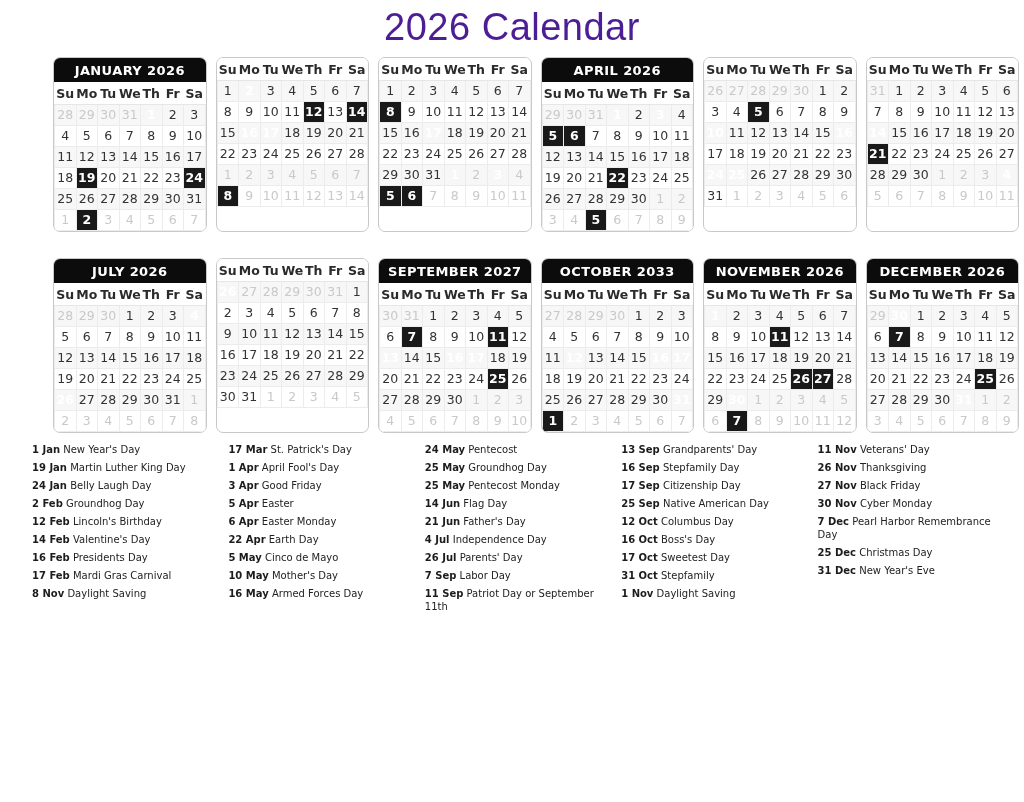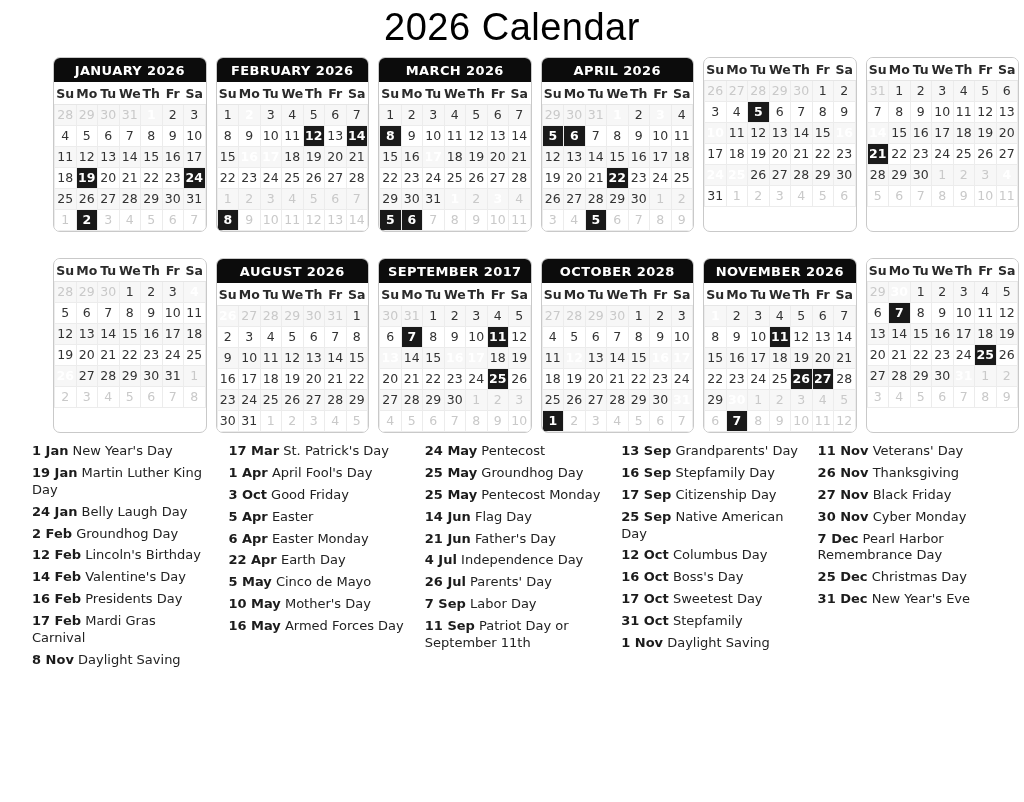--- a/index.html
+++ b/index.html
@@ -3,21 +3,21 @@
 <meta charset="utf-8">
 <style>
   html,body{margin:0;padding:0;}
   body{
     width:1024px;height:802px;overflow:hidden;background:#ffffff;
     font-family:"DejaVu Sans",sans-serif;
   }
   .page-title{
     text-align:center;margin:6px 0 8px;
     font-family:"Liberation Sans",sans-serif;
-    font-size:38px;font-weight:400;color:#000000;letter-spacing:.5px;
+    font-size:38px;font-weight:400;color:#4c1d95;letter-spacing:.5px;
   }
   .calendar-grid{
     display:grid;grid-template-columns:repeat(6,1fr);
     gap:26px 9px;padding:0 5px;margin-left:48px;
   }
   .month-card{
     border:1px solid #c9c9c9;border-radius:7px;overflow:hidden;background:#fff;
   }
   .month-header{
     background:#0c0c0c;color:#ffffff;text-align:center;
@@ -34,21 +34,21 @@
     color:#333333;border:1px solid #ececec;background:#ffffff;padding:0;
   }
   table.cal tbody tr:nth-child(odd) td{background:#f7f7f7;}
   table.cal td.other{color:#c9c9c9;}
   table.cal td.hl{background:#191919;color:#ffffff;font-weight:700;}
   .holidays{
     display:grid;grid-template-columns:repeat(5,1fr);
     padding:10px 26px 0 30px;column-gap:14px;
   }
   .holiday{
-    font-size:13px;color:#222222;margin-bottom:5px;line-height:1.3;
+    font-size:10px;color:#222222;margin-bottom:5px;line-height:1.3;
     padding-left:2px;
   }
   .holiday b{color:#1c1c1c;}
 </style>
 </head>
 <body>
 
 <h1 class="page-title">2026 Calendar</h1>
 
 <div class="calendar-grid">
@@ -118,21 +118,20 @@
             <td class="other">3</td>
             <td class="other">4</td>
             <td class="other">5</td>
             <td class="other">6</td>
             <td class="other">7</td>
           </tr>
         </tbody>
       </table>
     </div>
     <div class="month-card">
-      <div class="month-header">FEBRUARY 2026</div>
       <table class="cal">
         <thead>
           <tr>
             <th>Su</th>
             <th>Mo</th>
             <th>Tu</th>
             <th>We</th>
             <th>Th</th>
             <th>Fr</th>
             <th>Sa</th>
@@ -190,21 +189,20 @@
             <td class="other">10</td>
             <td class="other">11</td>
             <td class="other">12</td>
             <td class="other">13</td>
             <td class="other">14</td>
           </tr>
         </tbody>
       </table>
     </div>
     <div class="month-card">
-      <div class="month-header">MARCH 2026</div>
       <table class="cal">
         <thead>
           <tr>
             <th>Su</th>
             <th>Mo</th>
             <th>Tu</th>
             <th>We</th>
             <th>Th</th>
             <th>Fr</th>
             <th>Sa</th>
@@ -476,20 +474,21 @@
             <td class="other">7</td>
             <td class="other">8</td>
             <td class="other">9</td>
             <td class="other">10</td>
             <td class="other">11</td>
           </tr>
         </tbody>
       </table>
     </div>
     <div class="month-card">
+      <div class="month-header">JULY 2026</div>
       <table class="cal">
         <thead>
           <tr>
             <th>Su</th>
             <th>Mo</th>
             <th>Tu</th>
             <th>We</th>
             <th>Th</th>
             <th>Fr</th>
             <th>Sa</th>
@@ -547,21 +546,20 @@
             <td class="other">4</td>
             <td class="other">5</td>
             <td class="other">6</td>
             <td class="other">7</td>
             <td class="other">8</td>
           </tr>
         </tbody>
       </table>
     </div>
     <div class="month-card">
-      <div class="month-header">AUGUST 2026</div>
       <table class="cal">
         <thead>
           <tr>
             <th>Su</th>
             <th>Mo</th>
             <th>Tu</th>
             <th>We</th>
             <th>Th</th>
             <th>Fr</th>
             <th>Sa</th>
@@ -619,21 +617,21 @@
             <td class="other">1</td>
             <td class="other">2</td>
             <td class="other">3</td>
             <td class="other">4</td>
             <td class="other">5</td>
           </tr>
         </tbody>
       </table>
     </div>
     <div class="month-card">
-      <div class="month-header">SEPTEMBER 2017</div>
+      <div class="month-header">SEPTEMBER 2027</div>
       <table class="cal">
         <thead>
           <tr>
             <th>Su</th>
             <th>Mo</th>
             <th>Tu</th>
             <th>We</th>
             <th>Th</th>
             <th>Fr</th>
             <th>Sa</th>
@@ -691,21 +689,21 @@
             <td class="other">6</td>
             <td class="other">7</td>
             <td class="other">8</td>
             <td class="other">9</td>
             <td class="other">10</td>
           </tr>
         </tbody>
       </table>
     </div>
     <div class="month-card">
-      <div class="month-header">OCTOBER 2028</div>
+      <div class="month-header">OCTOBER 2033</div>
       <table class="cal">
         <thead>
           <tr>
             <th>Su</th>
             <th>Mo</th>
             <th>Tu</th>
             <th>We</th>
             <th>Th</th>
             <th>Fr</th>
             <th>Sa</th>
@@ -835,20 +833,21 @@
             <td class="other">8</td>
             <td class="other">9</td>
             <td class="other">10</td>
             <td class="other">11</td>
             <td class="other">12</td>
           </tr>
         </tbody>
       </table>
     </div>
     <div class="month-card">
+      <div class="month-header">DECEMBER 2026</div>
       <table class="cal">
         <thead>
           <tr>
             <th>Su</th>
             <th>Mo</th>
             <th>Tu</th>
             <th>We</th>
             <th>Th</th>
             <th>Fr</th>
             <th>Sa</th>
@@ -922,21 +921,21 @@
       <div class="holiday"><b>2 Feb</b><span> Groundhog Day</span></div>
       <div class="holiday"><b>12 Feb</b><span> Lincoln's Birthday</span></div>
       <div class="holiday"><b>14 Feb</b><span> Valentine's Day</span></div>
       <div class="holiday"><b>16 Feb</b><span> Presidents Day</span></div>
       <div class="holiday"><b>17 Feb</b><span> Mardi Gras Carnival</span></div>
       <div class="holiday"><b>8 Nov</b><span> Daylight Saving</span></div>
     </div>
     <div class="holiday-col">
       <div class="holiday"><b>17 Mar</b><span> St. Patrick's Day</span></div>
       <div class="holiday"><b>1 Apr</b><span> April Fool's Day</span></div>
-      <div class="holiday"><b>3 Oct</b><span> Good Friday</span></div>
+      <div class="holiday"><b>3 Apr</b><span> Good Friday</span></div>
       <div class="holiday"><b>5 Apr</b><span> Easter</span></div>
       <div class="holiday"><b>6 Apr</b><span> Easter Monday</span></div>
       <div class="holiday"><b>22 Apr</b><span> Earth Day</span></div>
       <div class="holiday"><b>5 May</b><span> Cinco de Mayo</span></div>
       <div class="holiday"><b>10 May</b><span> Mother's Day</span></div>
       <div class="holiday"><b>16 May</b><span> Armed Forces Day</span></div>
     </div>
     <div class="holiday-col">
       <div class="holiday"><b>24 May</b><span> Pentecost</span></div>
       <div class="holiday"><b>25 May</b><span> Groundhog Day</span></div>

